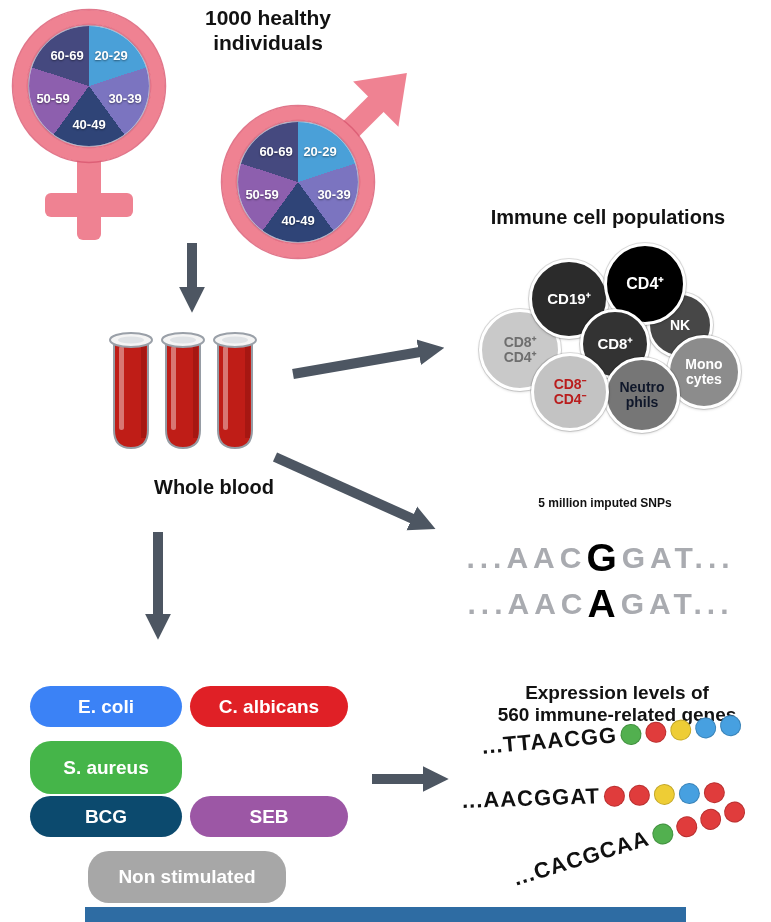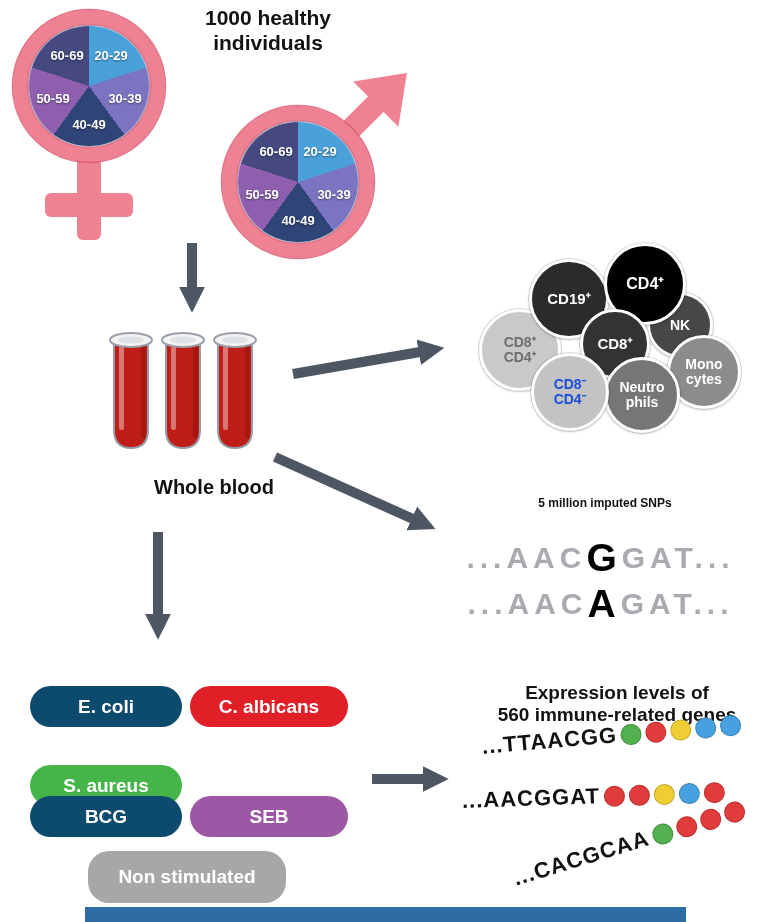--- a/index.html
+++ b/index.html
@@ -100,45 +100,46 @@
       <path d="M2,8 L2,98 Q2,116 19,116 Q36,116 36,98 L36,8 Z" fill="var(--blood)" stroke="#969ca4" stroke-width="2" stroke-linejoin="round"></path>
       <rect x="29" y="10" width="5" height="96" fill="#8e120e" opacity="0.5"></rect>
       <rect x="7" y="14" width="5" height="84" rx="2.5" fill="#ffffff" opacity="0.4"></rect>
       <ellipse cx="19" cy="8" rx="21" ry="7" fill="#f4f4f4" stroke="#9aa0a8" stroke-width="2"></ellipse>
       <ellipse cx="19" cy="8" rx="13" ry="3.5" fill="#dfe2e5"></ellipse>
     </g>
   </svg>
 
   <div class="abs title" style="left:104px;top:476px;width:170px;font-size:20px;text-align:right;">Whole blood</div>
 
+  <div class="abs title" style="left:468px;top:206px;width:280px;font-size:20px;">Immune cell populations</div>
 
   <div class="cell" style="left: 479px; top: 309px; width: 76px; height: 76px; z-index: 1; font-size: 14px; background-color: rgb(201, 201, 201); color: rgb(110, 110, 110);">CD8⁺
 CD4⁺</div>
   <div class="cell" style="left: 529px; top: 259px; width: 74px; height: 74px; z-index: 2; font-size: 15px; background-color: rgb(43, 43, 43); color: rgb(255, 255, 255);">CD19⁺</div>
   <div class="cell" style="left: 647px; top: 292px; width: 60px; height: 60px; z-index: 3; font-size: 14px; background-color: rgb(71, 71, 71); color: rgb(255, 255, 255);">NK</div>
   <div class="cell" style="left: 667px; top: 335px; width: 68px; height: 68px; z-index: 4; font-size: 14px; background-color: rgb(140, 140, 140); color: rgb(255, 255, 255);">Mono
 cytes</div>
   <div class="cell" style="left: 604px; top: 243px; width: 76px; height: 76px; z-index: 4; font-size: 16px; background-color: rgb(0, 0, 0); color: rgb(255, 255, 255);">CD4⁺</div>
   <div class="cell" style="left: 580px; top: 309px; width: 64px; height: 64px; z-index: 5; font-size: 15px; background-color: rgb(51, 51, 51); color: rgb(255, 255, 255);">CD8⁺</div>
-  <div class="cell" style="left: 604px; top: 357px; width: 70px; height: 70px; z-index: 5; font-size: 14px; background-color: rgb(118, 118, 118); color: #ffffff;">Neutro
+  <div class="cell" style="left: 604px; top: 357px; width: 70px; height: 70px; z-index: 5; font-size: 14px; background-color: rgb(118, 118, 118); color: #0f172a;">Neutro
 phils</div>
-  <div class="cell" style="left: 531px; top: 353px; width: 72px; height: 72px; z-index: 5; font-size: 14px; background-color: rgb(195, 195, 195); color: #1d4ed8;">CD8⁻
+  <div class="cell" style="left: 531px; top: 353px; width: 72px; height: 72px; z-index: 5; font-size: 14px; background-color: rgb(195, 195, 195); color: #b91c1c;">CD8⁻
 CD4⁻</div>
 
   <div class="abs title" style="left:460px;top:496px;width:290px;font-size:12px;">5 million imputed SNPs</div>
   <div class="abs snp-row" style="top:536px;">
     <span class="snp-dim">...AAC</span><span class="snp-var">G</span><span class="snp-dim">GAT...</span>
   </div>
   <div class="abs snp-row" style="top:582px;">
     <span class="snp-dim">...AAC</span><span class="snp-var">A</span><span class="snp-dim">GAT...</span>
   </div>
 
-  <div class="pill" style="left: 30px; top: 686px; width: 152px; height: 41px; background-color: #0c4a6e;">E. coli</div>
+  <div class="pill" style="left: 30px; top: 686px; width: 152px; height: 41px; background-color: #3b82f6;">E. coli</div>
   <div class="pill" style="left: 190px; top: 686px; width: 158px; height: 41px; background-color: rgb(224, 32, 38);">C. albicans</div>
-  <div class="pill" style="left: 30px; top: 741px; width: 152px; height: 41px; background-color: rgb(69, 181, 73); margin-top: 24px;">S. aureus</div>
+  <div class="pill" style="left: 30px; top: 741px; width: 152px; height: 53px; background-color: rgb(69, 181, 73);">S. aureus</div>
   <div class="pill" style="left: 30px; top: 796px; width: 152px; height: 41px; background-color: #0c4a6e;">BCG</div>
   <div class="pill" style="left: 190px; top: 796px; width: 158px; height: 41px; background-color: rgb(156, 87, 165);">SEB</div>
   <div class="pill" style="left: 88px; top: 851px; width: 198px; height: 52px; background-color: rgb(167, 167, 167);">Non stimulated</div>
 
   <div class="abs title" style="left:462px;top:682px;width:310px;font-size:19px;">Expression levels of
 560 immune-related genes</div>
 
   <div class="strand" style="left:482px;top:734px;transform:rotate(-5deg);">
     <span class="strand-text">...TTAACGG</span>
     <span class="bead" style="background-color: rgb(82, 176, 79);"></span>

